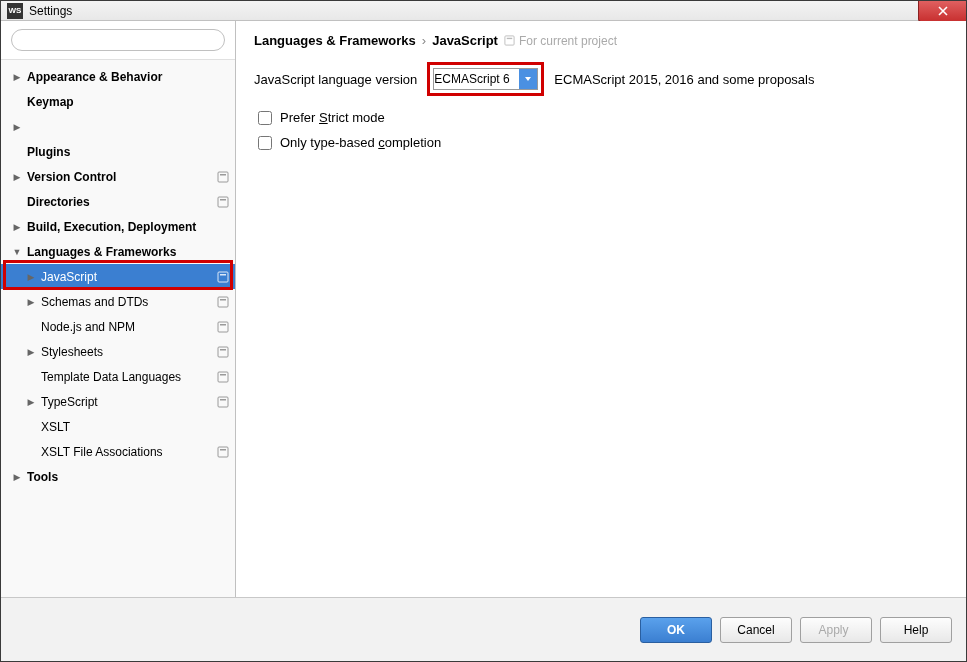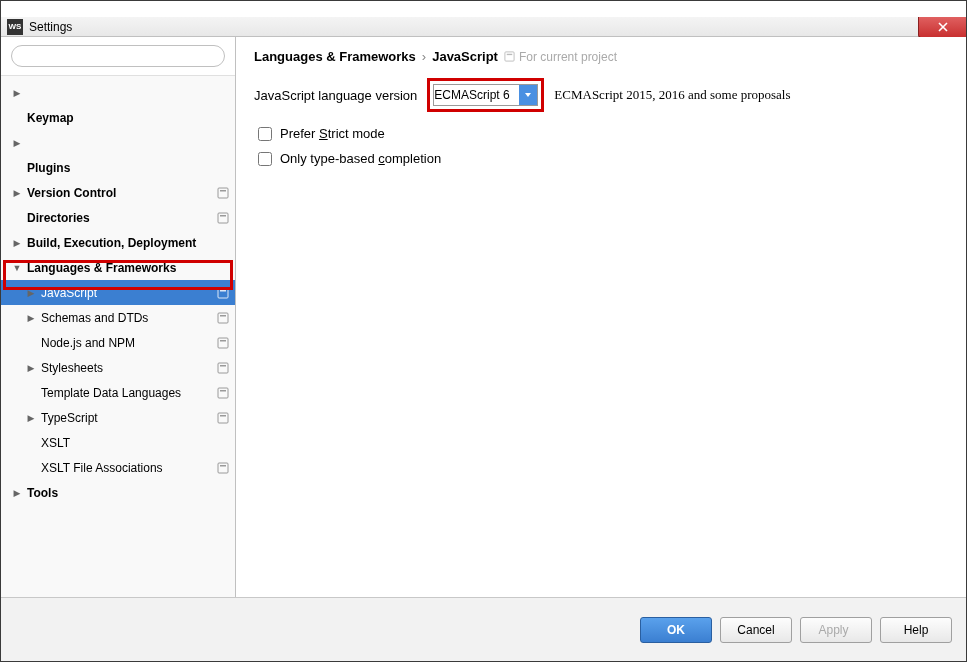--- a/index.html
+++ b/index.html
@@ -18,21 +18,20 @@
   position: relative;
 }
 .titlebar {
   height: 20px;
   background: linear-gradient(#f4f4f4, #e8e8e8);
   border-bottom: 1px solid #c0c0c0;
   display: flex;
   align-items: center;
   padding-left: 6px;
   position: relative;
-  margin-top: 16px;
 }
 .titlebar .app-icon {
   width: 16px; height: 16px;
   background: #333;
   color: #fff;
   font-size: 8px;
   font-weight: bold;
   display: inline-flex;
   align-items: center;
   justify-content: center;
@@ -193,21 +192,21 @@
   display: flex;
   align-items: center;
   justify-content: center;
 }
 .dropdown .dd-arrow svg { width: 8px; height: 8px; fill: #fff; }
 .red-highlight-dd {
   border: 3px solid #d00000;
   padding: 3px;
   display: inline-block;
 }
-.desc-text { font-size: 13px; font-family: Liberation Serif, serif; }
+.desc-text { font-size: 13px; }
 
 .checkbox-row {
   display: flex;
   align-items: center;
   gap: 8px;
   margin: 10px 0 10px 4px;
 }
 .checkbox-row input[type="checkbox"] {
   width: 14px; height: 14px;
 }
@@ -285,20 +284,21 @@
                 <circle cx="5" cy="5" r="3.5" fill="none" stroke="#999" stroke-width="1.2"></circle>
                 <line x1="8" y1="8" x2="11" y2="11" stroke="#999" stroke-width="1.2"></line>
               </svg>
           </span>
           <input class="search-input" type="text" placeholder="" style="">
         </div>
       </div>
       <div class="tree" id="tree">
           <div class="tree-item depth-0 bold">
             <span class="arrow">▶</span>
+            <span class="label">Appearance &amp; Behavior</span>
           </div>
           <div class="tree-item depth-0 bold">
             <span class="arrow"></span>
             <span class="label">Keymap</span>
           </div>
           <div class="tree-item depth-0 bold">
             <span class="arrow">▶</span>
           </div>
           <div class="tree-item depth-0 bold">
             <span class="arrow"></span>

